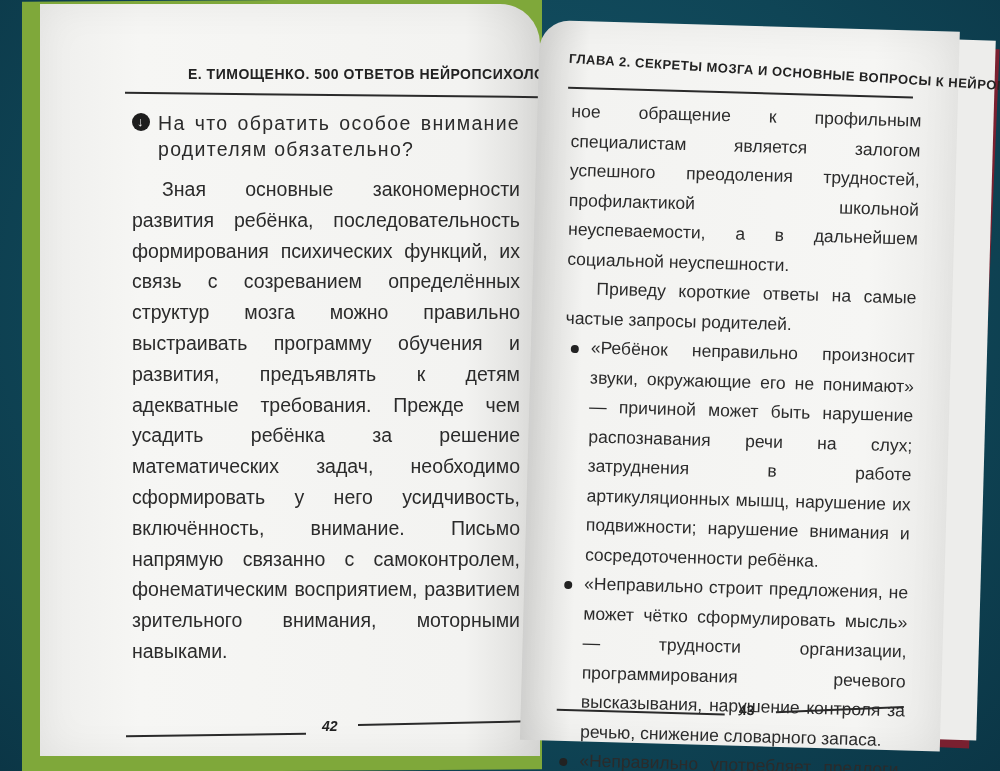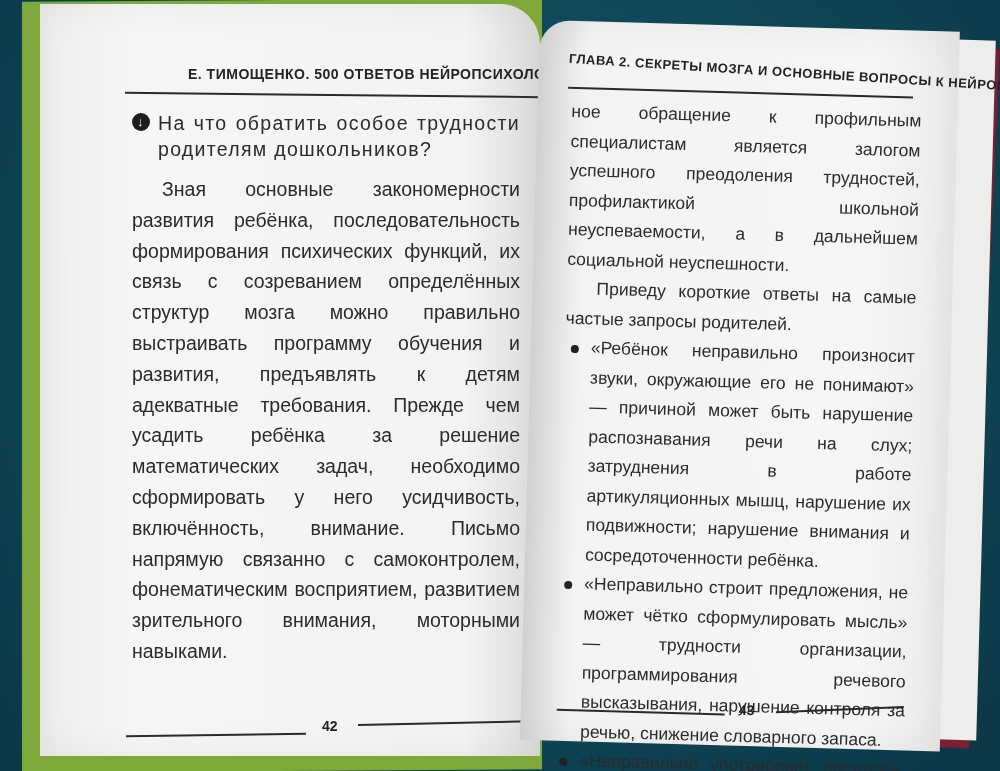--- a/index.html
+++ b/index.html
@@ -69,28 +69,28 @@
 <div class="cover-right"></div>
 <div class="page-right-edge"></div>
 
 <div class="page page-left">
   <div class="running-head" style="left:148px; top:62px;">Е. Тимощенко. 500 ответов нейропсихолога</div>
   <div class="rule" style="left:85px; top:90px; width:415px; transform:rotate(0.6deg);"></div>
 
   <div class="body-text" style="left:92px; top:106px; width:388px;">
     <div class="question">
       <span class="q-icon">↓</span>
-      <span>На что обратить особое трудности родителям дошкольников?</span>
+      <span>На что обратить особое внимание родителям обязательно?</span>
     </div>
     <p class="indent">Зная основные закономерности развития ребёнка, последовательность формирования психических функций, их связь с созреванием определённых структур мозга можно правильно выстраивать программу обучения и развития, предъявлять к детям адекватные требования. Прежде чем усадить ребёнка за решение математических задач, необходимо сформировать у него усидчивость, включённость, внимание. Письмо напрямую связанно с самоконтролем, фонематическим восприятием, развитием зрительного внимания, моторными навыками.</p>
 
   </div>
 
   <div class="rule" style="left:86px; top:730px; width:180px; transform:rotate(-0.8deg);"></div>
-  <div class="page-num" style="left:282px; top:714px;">42</div>
+  <div class="page-num" style="left:282px; top:714px;font-style:italic;">42</div>
   <div class="rule" style="left:318px; top:718px; width:182px; transform:rotate(-1.2deg);"></div>
 </div>
 
 <div class="page page-right">
   <div class="running-head" style="left:30px; top:30px; font-size:13px; transform:rotate(2deg); transform-origin:left;">Глава 2. Секреты мозга и основные вопросы к нейропсихологу</div>
   <div class="rule" style="left:30px; top:66px; width:345px; transform:rotate(0deg);"></div>
 
   <div class="body-text" style="left:34px; top:76px; width:350px; font-size:17.5px; line-height:29.5px;">
     <p>ное обращение к профильным специалистам является залогом успешного преодоления трудностей, профилактикой школьной неуспеваемости, а в дальнейшем социальной неуспешности.</p>
     <p class="indent">Приведу короткие ответы на самые частые запросы родителей.</p>

